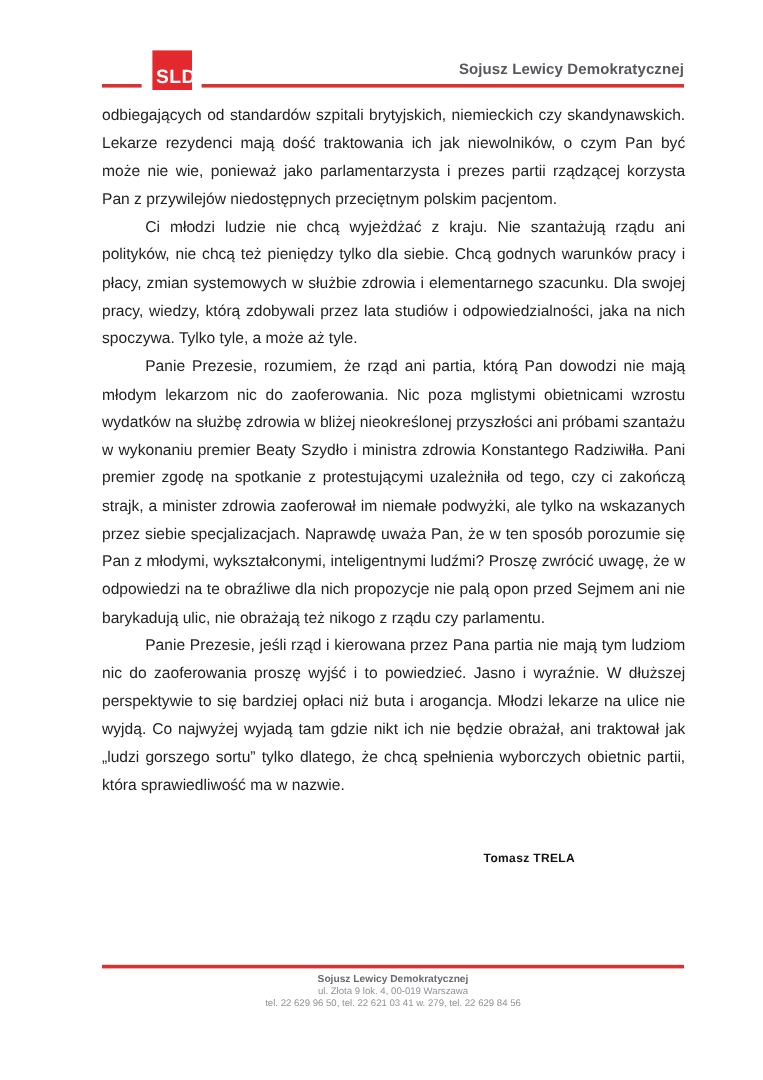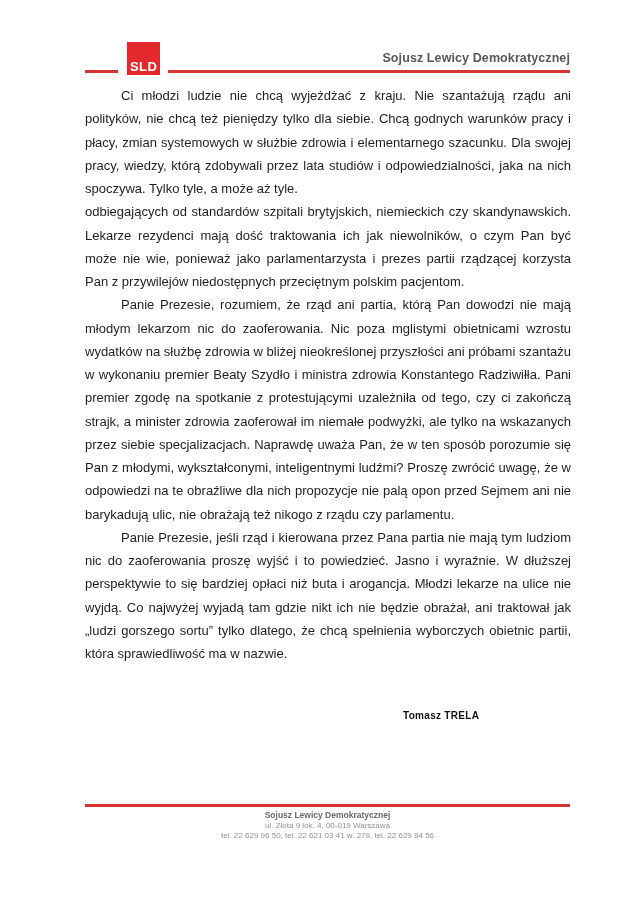--- a/index.html
+++ b/index.html
@@ -22,21 +22,21 @@
   .sld-logo {
     position: absolute;
     left: 127px; top: 42px;
     width: 33px; height: 33px;
     background: #e3292d;
   }
   .sld-logo span {
     position: absolute;
     left: 3px; bottom: 1px;
     color: #ffffff;
-    font-size: 13px;
+    font-size: 16px;
     font-weight: bold;
     letter-spacing: 0.4px;
   }
   .header-rule {
     position: absolute;
     left: 168px; top: 70px;
     width: 402px; height: 3px;
     background: #d63434;
   }
   .header-org {
@@ -101,22 +101,22 @@
 <div class="page">
 
   <div class="brand-dash"></div>
   <div class="sld-logo">
     <span>SLD</span>
   </div>
   <div class="header-rule"></div>
   <div class="header-org">Sojusz Lewicy Demokratycznej</div>
 
   <div class="letter-body">
+      <p class="para">odbiegających od standardów szpitali brytyjskich, niemieckich czy skandynawskich. Lekarze rezydenci mają dość traktowania ich jak niewolników, o czym Pan być może nie wie, ponieważ jako parlamentarzysta i prezes partii rządzącej korzysta Pan z przywilejów niedostępnych przeciętnym polskim pacjentom.</p>
       <p class="para indent">Ci młodzi ludzie nie chcą wyjeżdżać z kraju. Nie szantażują rządu ani polityków, nie chcą też pieniędzy tylko dla siebie. Chcą godnych warunków pracy i płacy, zmian systemowych w służbie zdrowia i elementarnego szacunku. Dla swojej pracy, wiedzy, którą zdobywali przez lata studiów i odpowiedzialności, jaka na nich spoczywa. Tylko tyle, a może aż tyle.</p>
-      <p class="para">odbiegających od standardów szpitali brytyjskich, niemieckich czy skandynawskich. Lekarze rezydenci mają dość traktowania ich jak niewolników, o czym Pan być może nie wie, ponieważ jako parlamentarzysta i prezes partii rządzącej korzysta Pan z przywilejów niedostępnych przeciętnym polskim pacjentom.</p>
       <p class="para indent">Panie Prezesie, rozumiem, że rząd ani partia, którą Pan dowodzi nie mają młodym lekarzom nic do zaoferowania. Nic poza mglistymi obietnicami wzrostu wydatków na służbę zdrowia w bliżej nieokreślonej przyszłości ani próbami szantażu w wykonaniu premier Beaty Szydło i ministra zdrowia Konstantego Radziwiłła. Pani premier zgodę na spotkanie z protestującymi uzależniła od tego, czy ci zakończą strajk, a minister zdrowia zaoferował im niemałe podwyżki, ale tylko na wskazanych przez siebie specjalizacjach. Naprawdę uważa Pan, że w ten sposób porozumie się Pan z młodymi, wykształconymi, inteligentnymi ludźmi? Proszę zwrócić uwagę, że w odpowiedzi na te obraźliwe dla nich propozycje nie palą opon przed Sejmem ani nie barykadują ulic, nie obrażają też nikogo z rządu czy parlamentu.</p>
       <p class="para indent">Panie Prezesie, jeśli rząd i kierowana przez Pana partia nie mają tym ludziom nic do zaoferowania proszę wyjść i to powiedzieć. Jasno i wyraźnie. W dłuższej perspektywie to się bardziej opłaci niż buta i arogancja. Młodzi lekarze na ulice nie wyjdą. Co najwyżej wyjadą tam gdzie nikt ich nie będzie obrażał, ani traktował jak „ludzi gorszego sortu” tylko dlatego, że chcą spełnienia wyborczych obietnic partii, która sprawiedliwość ma w nazwie.</p>
     </div>
 
   <div class="signature">Tomasz TRELA</div>
 
   <div class="footer-rule"></div>
   <div class="footer-text">
     <div class="footer-org">Sojusz Lewicy Demokratycznej</div>
     <div>ul. Złota 9 lok. 4, 00-019 Warszawa</div>

